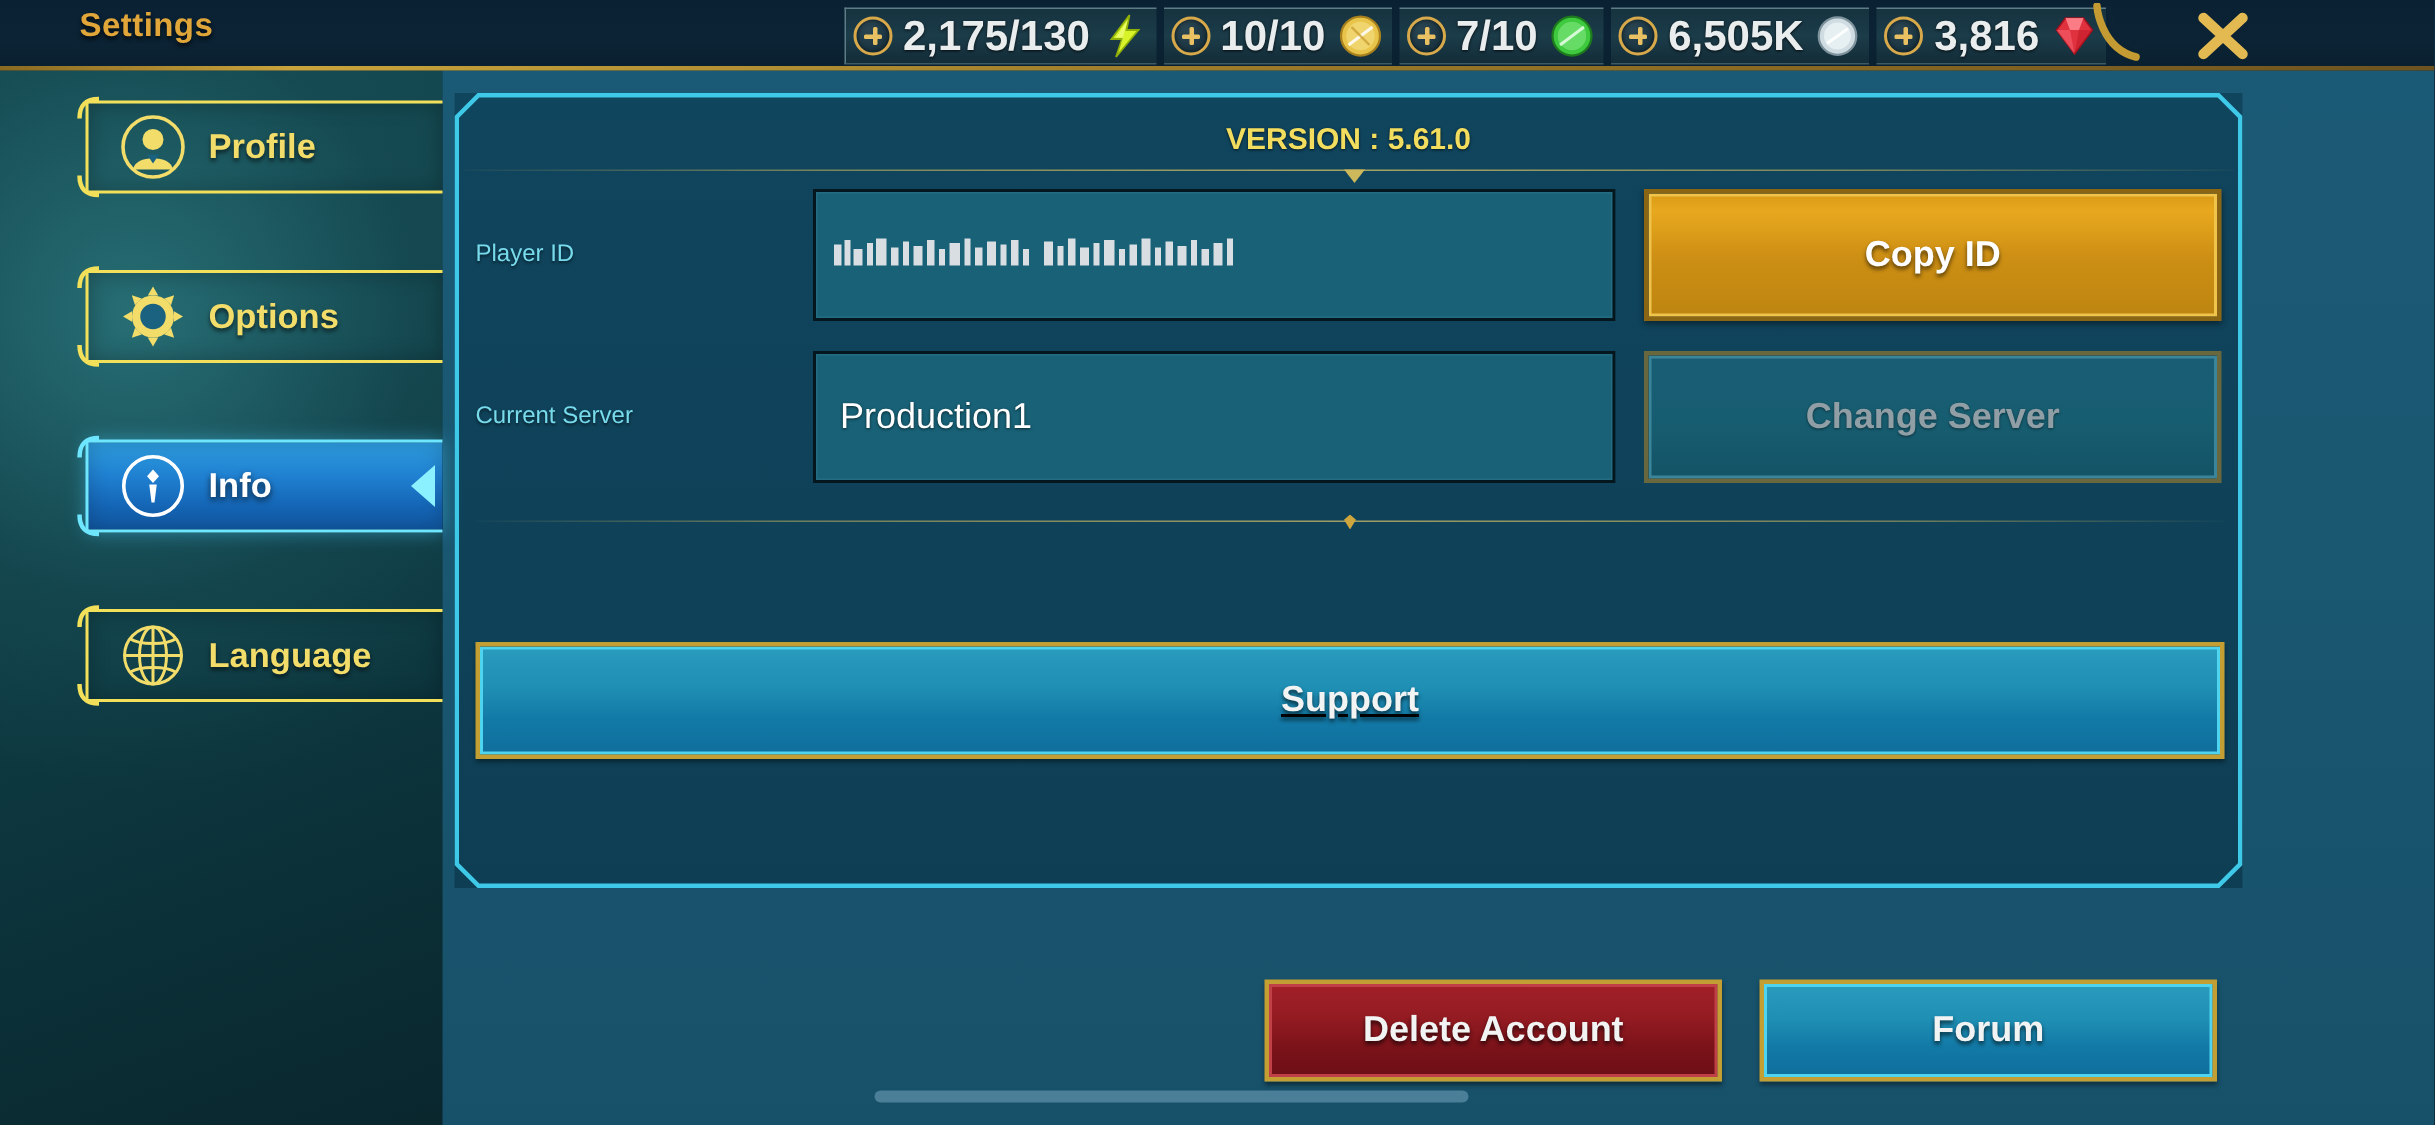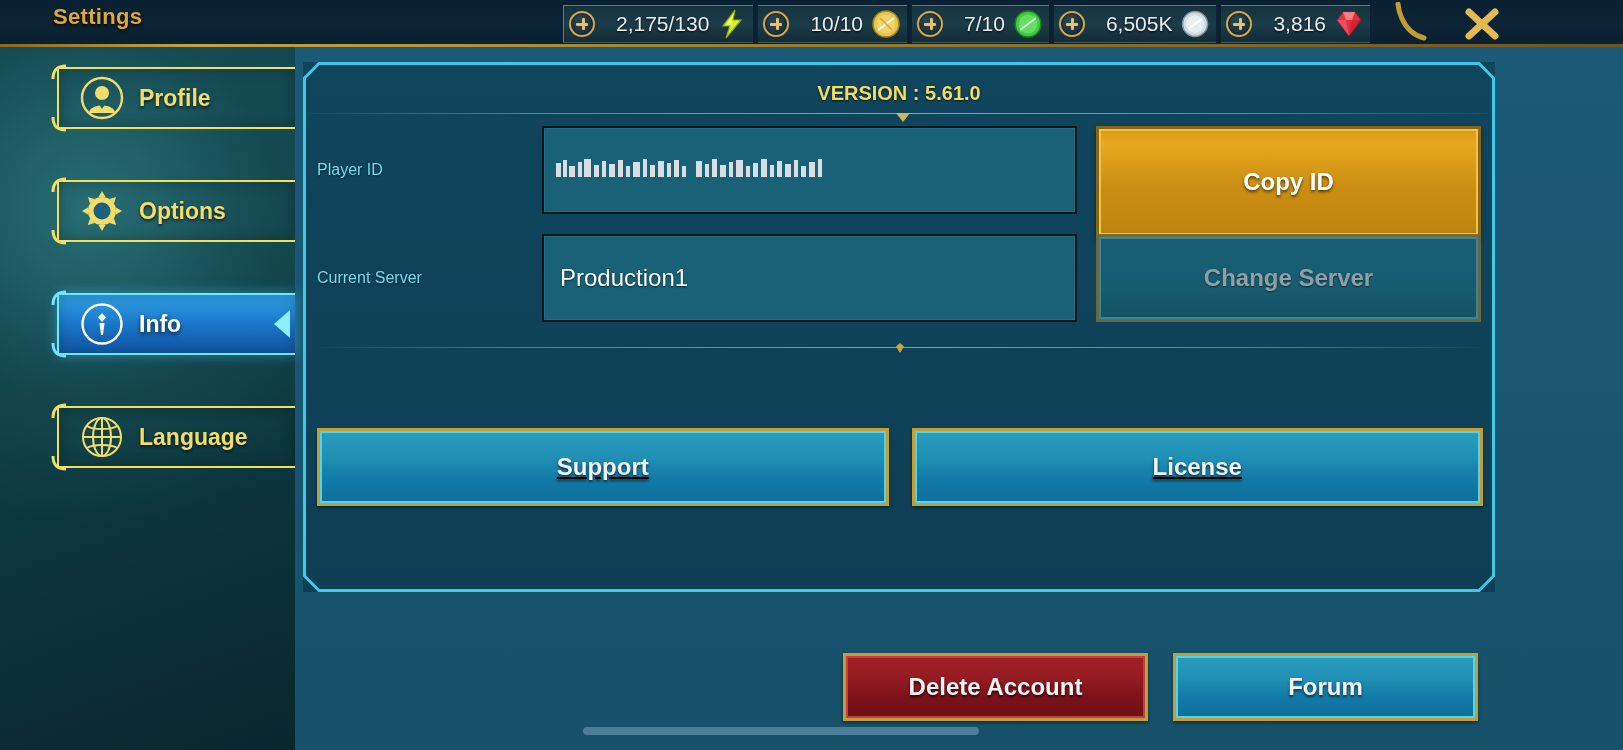--- a/index.html
+++ b/index.html
@@ -54,24 +54,23 @@
     background:radial-gradient(circle at 35% 30%,#2b4653 0%,#16303c 80%);
     position:relative; flex:0 0 auto;
     box-shadow:inset 0 0 3px rgba(0,0,0,0.6);
   }
   .plus:before, .plus:after {
     content:""; position:absolute; background:#e9c163; border-radius:1px;
   }
   .plus:before { left:5px; top:10.5px; width:12px; height:3px; }
   .plus:after  { left:10.5px; top:5px; width:3px; height:12px; }
   .res-val {
-    font-size:21px; color:#e9edee; font-weight:400;
+    font-size:28px; color:#e9edee; font-weight:700;
     padding:0 6px 0 7px; white-space:nowrap;
     text-shadow:0 1px 2px rgba(0,0,0,0.8);
-    margin-left:14px;
   }
   .res-icon { width:34px; height:32px; flex:0 0 auto; position:relative; }
 
   
   #corner-deco { position:absolute; left:1392px; top:2px; width:48px; height:46px; }
 
   #close-btn {
     position:absolute; left:1460px; top:5px; width:44px; height:38px;
     cursor:pointer;
   }
@@ -147,21 +146,21 @@
     text-shadow:0 1px 2px rgba(0,0,0,0.6);
   }
   
   .censored {
     position:relative; margin-left:12px; width:280px; height:26px;
     overflow:hidden; filter:blur(0.4px);
   }
 
   
   .btn-gold {
-    position:absolute; left:793px; top:0; width:385px; height:112px;
+    position:absolute; left:793px; top:0; width:385px; height:88px;
     cursor:pointer;
     background:linear-gradient(180deg,#d99a17 0%,#e8a81e 14%,#cd8f14 52%,#bd8510 100%);
     border:3px solid #8a6614;
     box-shadow:inset 0 0 0 2px #f0c34a, 0 2px 4px rgba(0,0,0,0.45);
     display:flex; align-items:center; justify-content:center;
   }
   .btn-gold span {
     font-size:24px; color:#ffffff; font-weight:bold;
     text-shadow:0 2px 3px rgba(0,0,0,0.6);
   }
@@ -505,23 +504,20 @@
   </div>
 
   <div id="divider">
     <div id="divider-gem"></div>
   </div>
 
   <div id="links">
     <div class="btn-link">
       <span>Support</span>
     </div>
-    <div class="btn-link">
-      <span>License</span>
-    </div>
   </div>
 </div>
 
 <div id="bottom-row">
   <div class="btn-danger">
     <span>Delete Account</span>
   </div>
   <div class="btn-forum">
     <span>Forum</span>
   </div>

